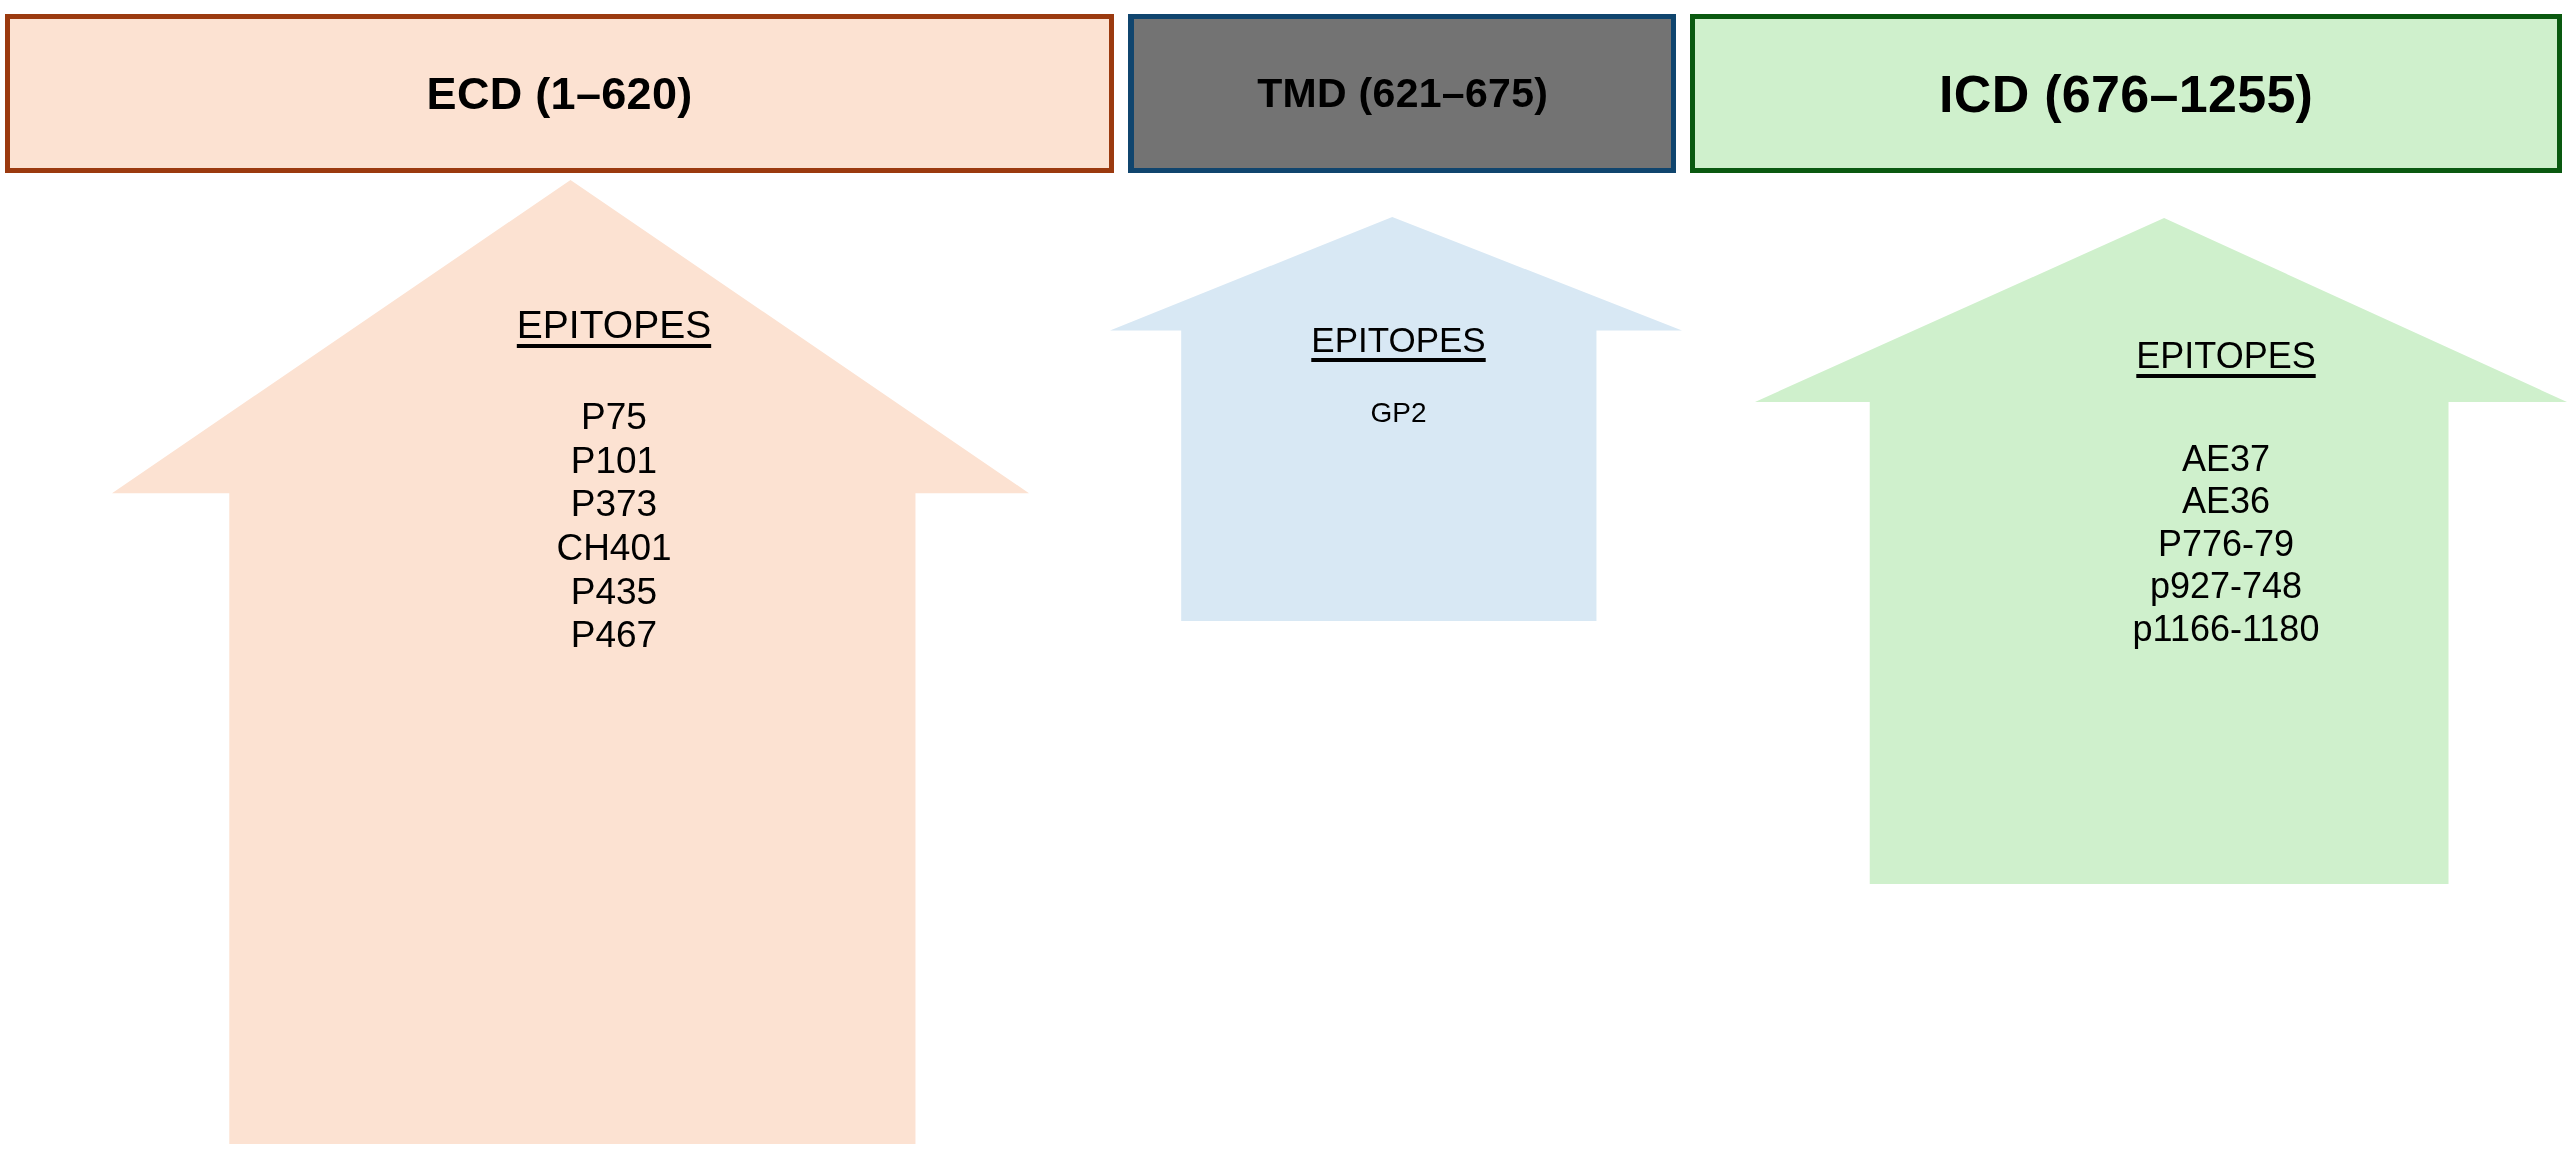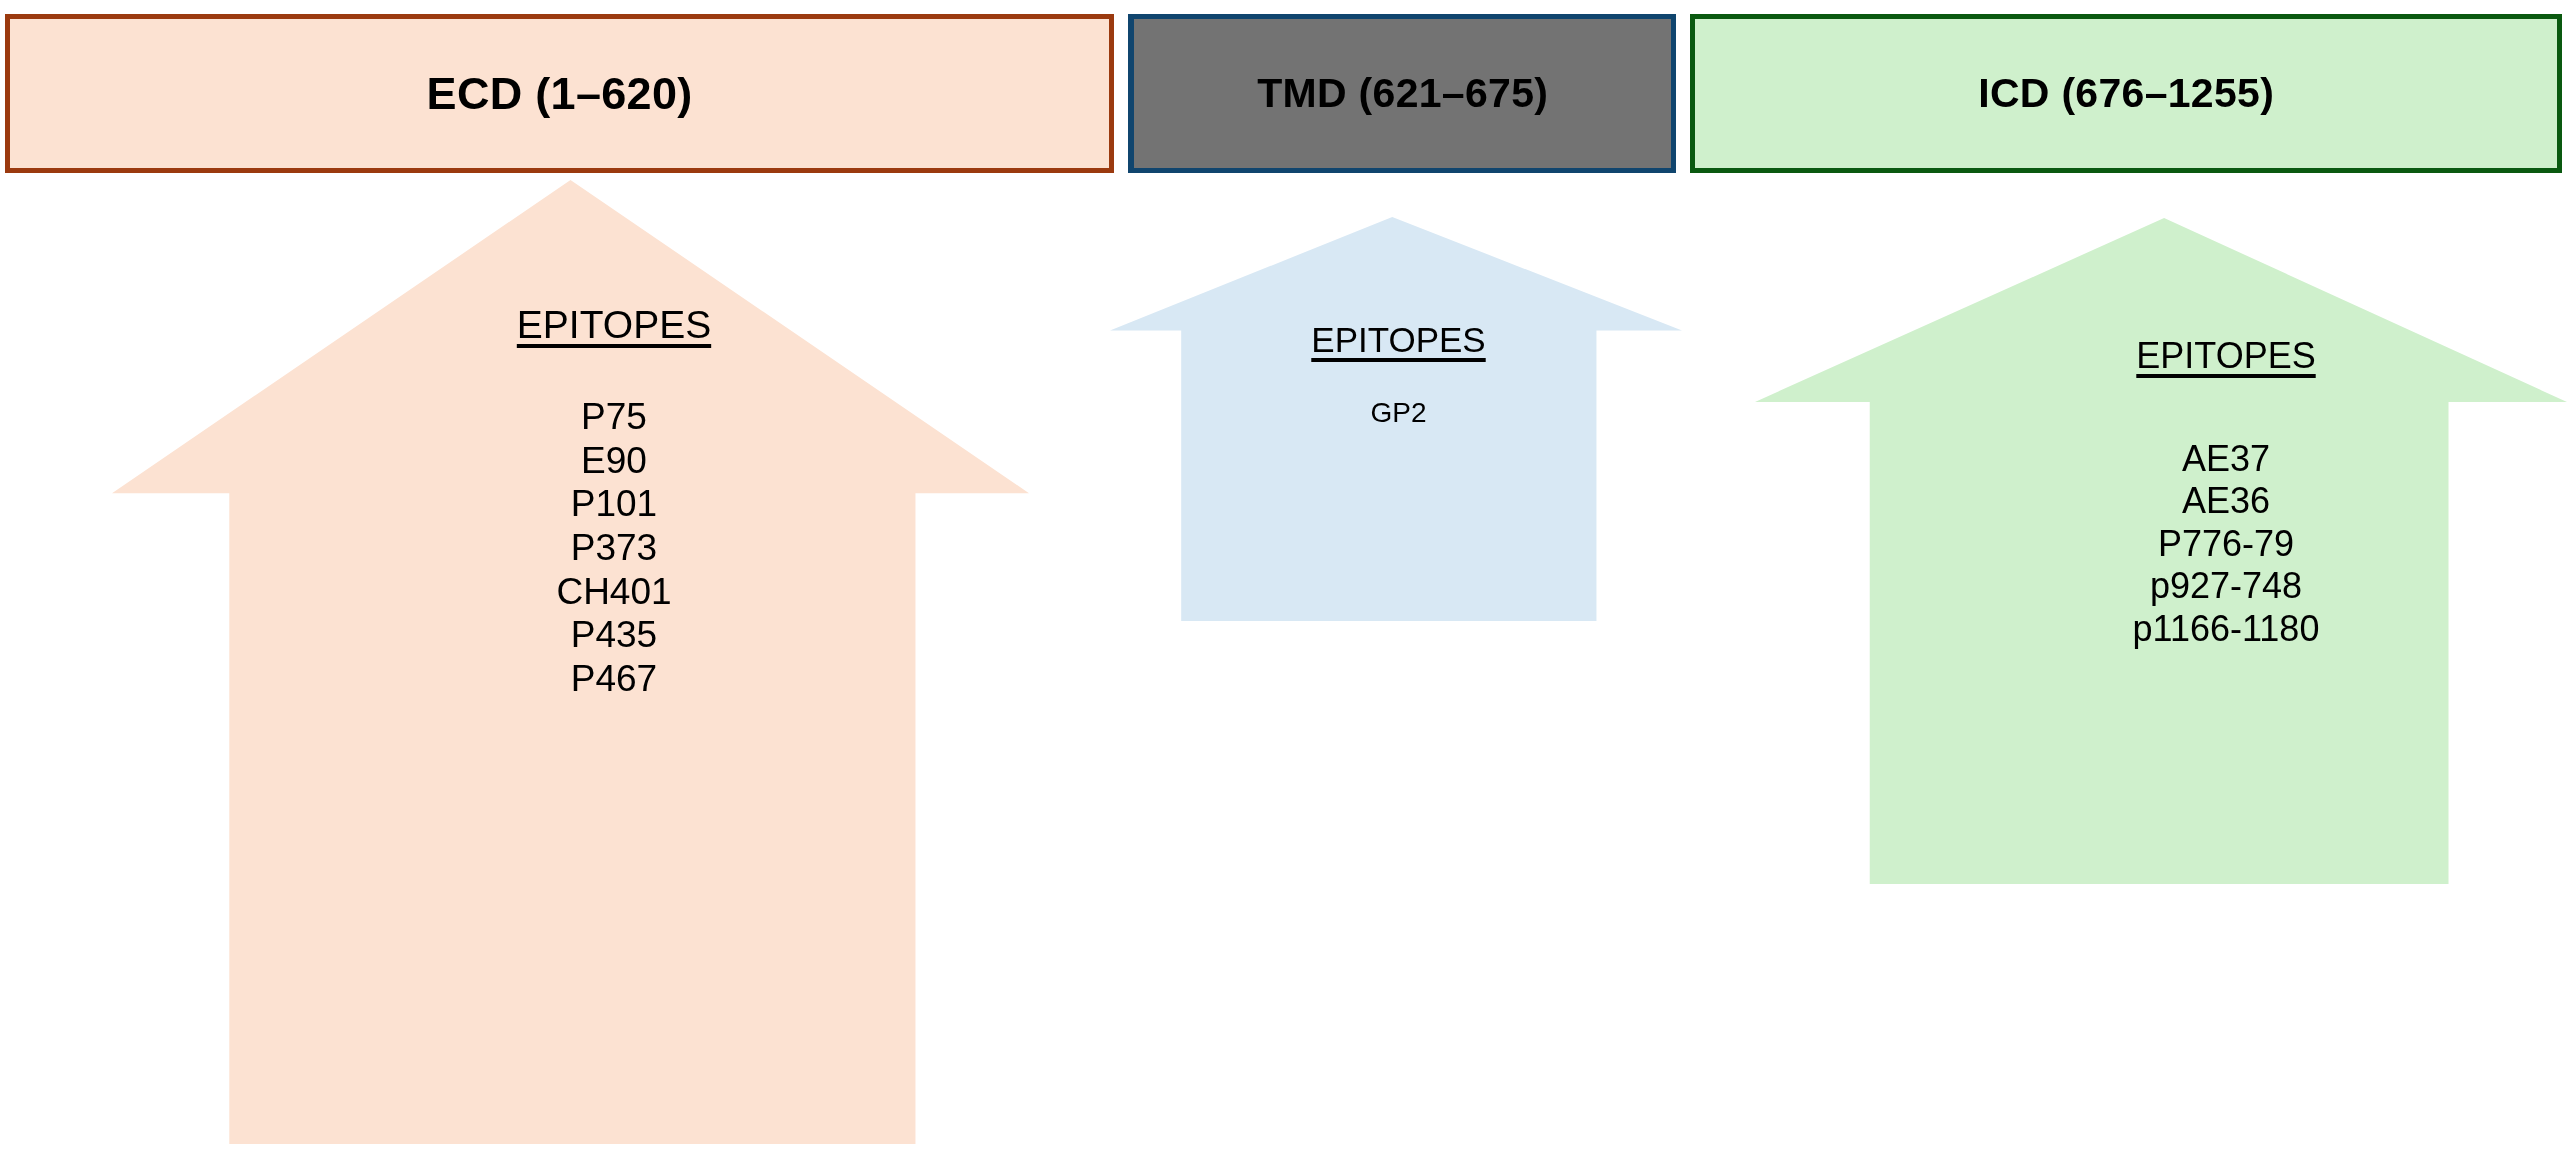--- a/index.html
+++ b/index.html
@@ -52,21 +52,21 @@
     width: 554px;
     background: #737373;
     border-color: #10456E;
     border-left-width: 6.9px;
     font-size: 41px;
   }
   .domain-box.icd {
     width: 881px;
     background: #CFF0CC;
     border-color: #0A5910;
-    font-size: 41px;
+    font-size: 52px;
   }
 
   
   .arrow {
     position: absolute;
   }
   .arrow svg {
     display: block;
     width: 100%;
     height: 100%;
@@ -151,21 +151,20 @@
   </div>
 
   <div class="arrow" id="arrow-ecd">
     <svg viewBox="0 0 1470 1545" preserveAspectRatio="none">
       <polygon points="735,0 1470,502 1288,502 1288,1545 188,1545 188,502 0,502" fill="#FCE2D2"></polygon>
     </svg>
     <div class="arrow-content">
       <div class="epitopes-title">EPITOPES</div>
       <ul class="epitope-list">
         <li>P75</li>
-        <li>E90</li>
         <li>P101</li>
         <li>P373</li>
         <li>CH401</li>
         <li>P435</li>
         <li>P467</li>
       </ul>
     </div>
   </div>
 
   <div class="arrow" id="arrow-tmd">

